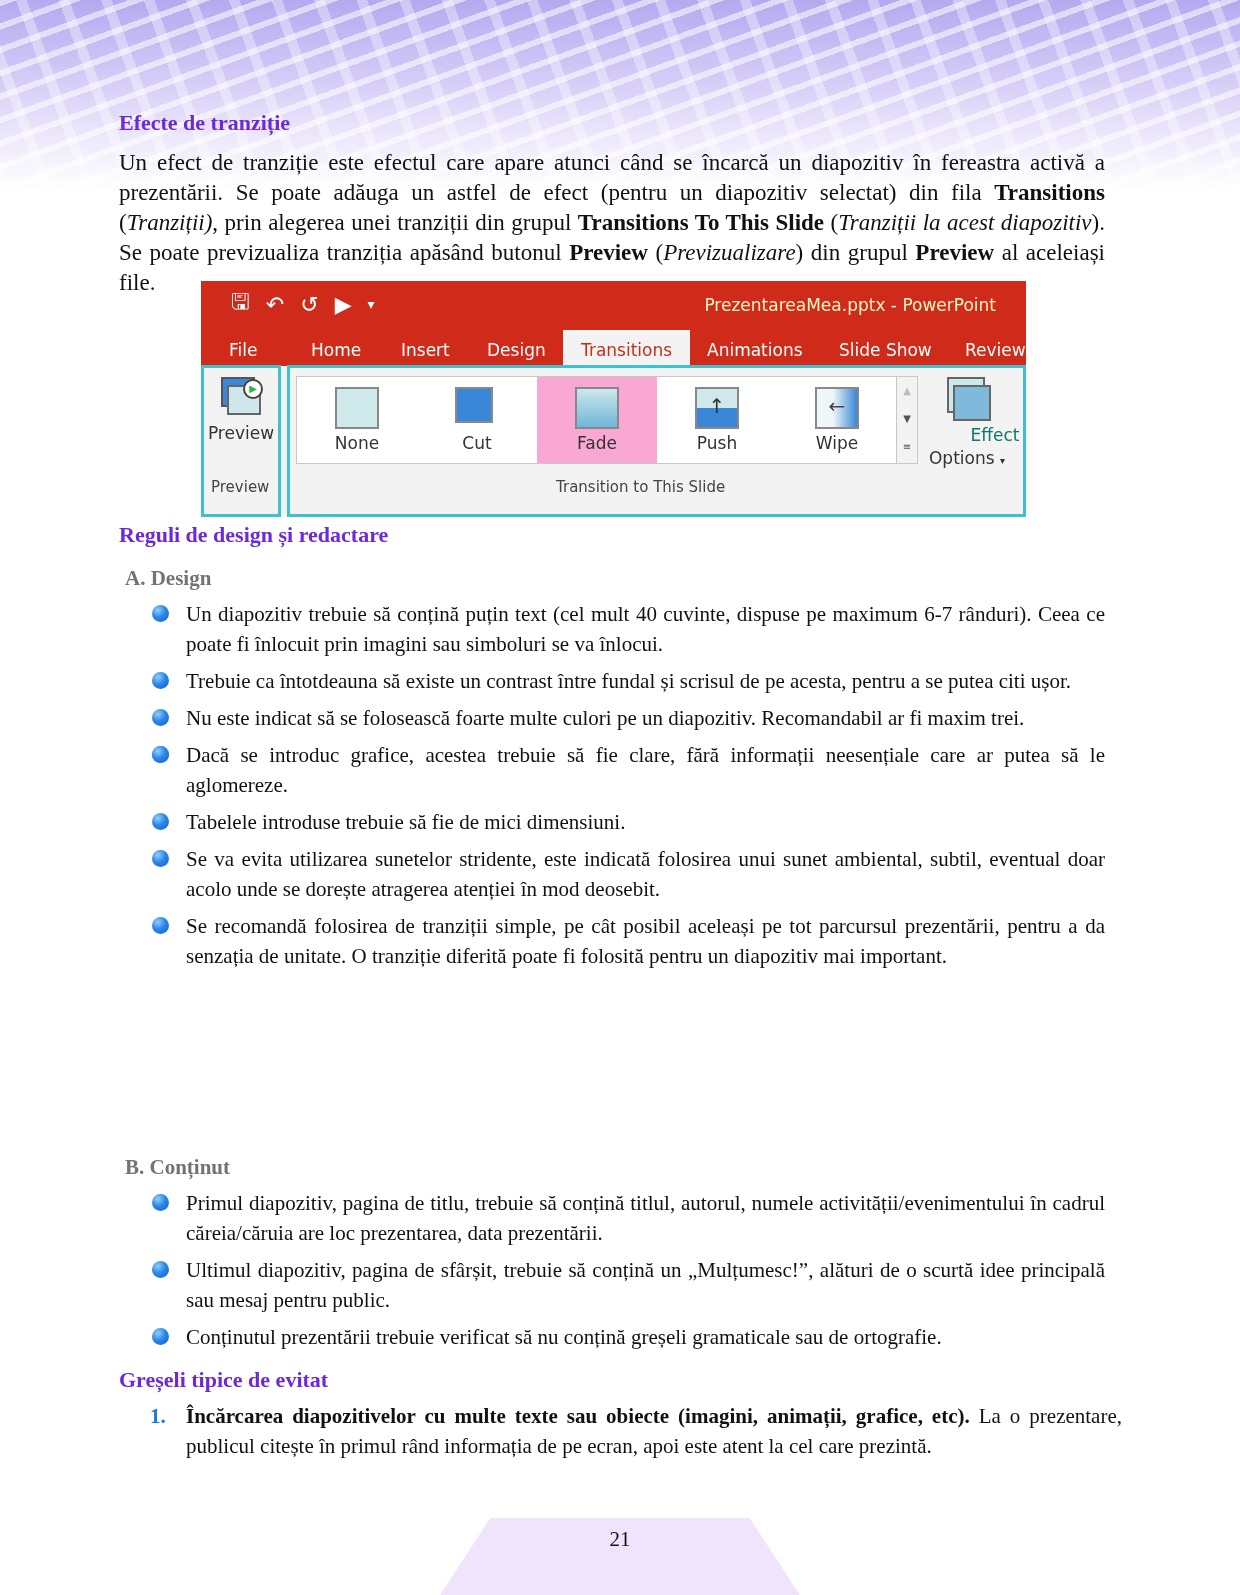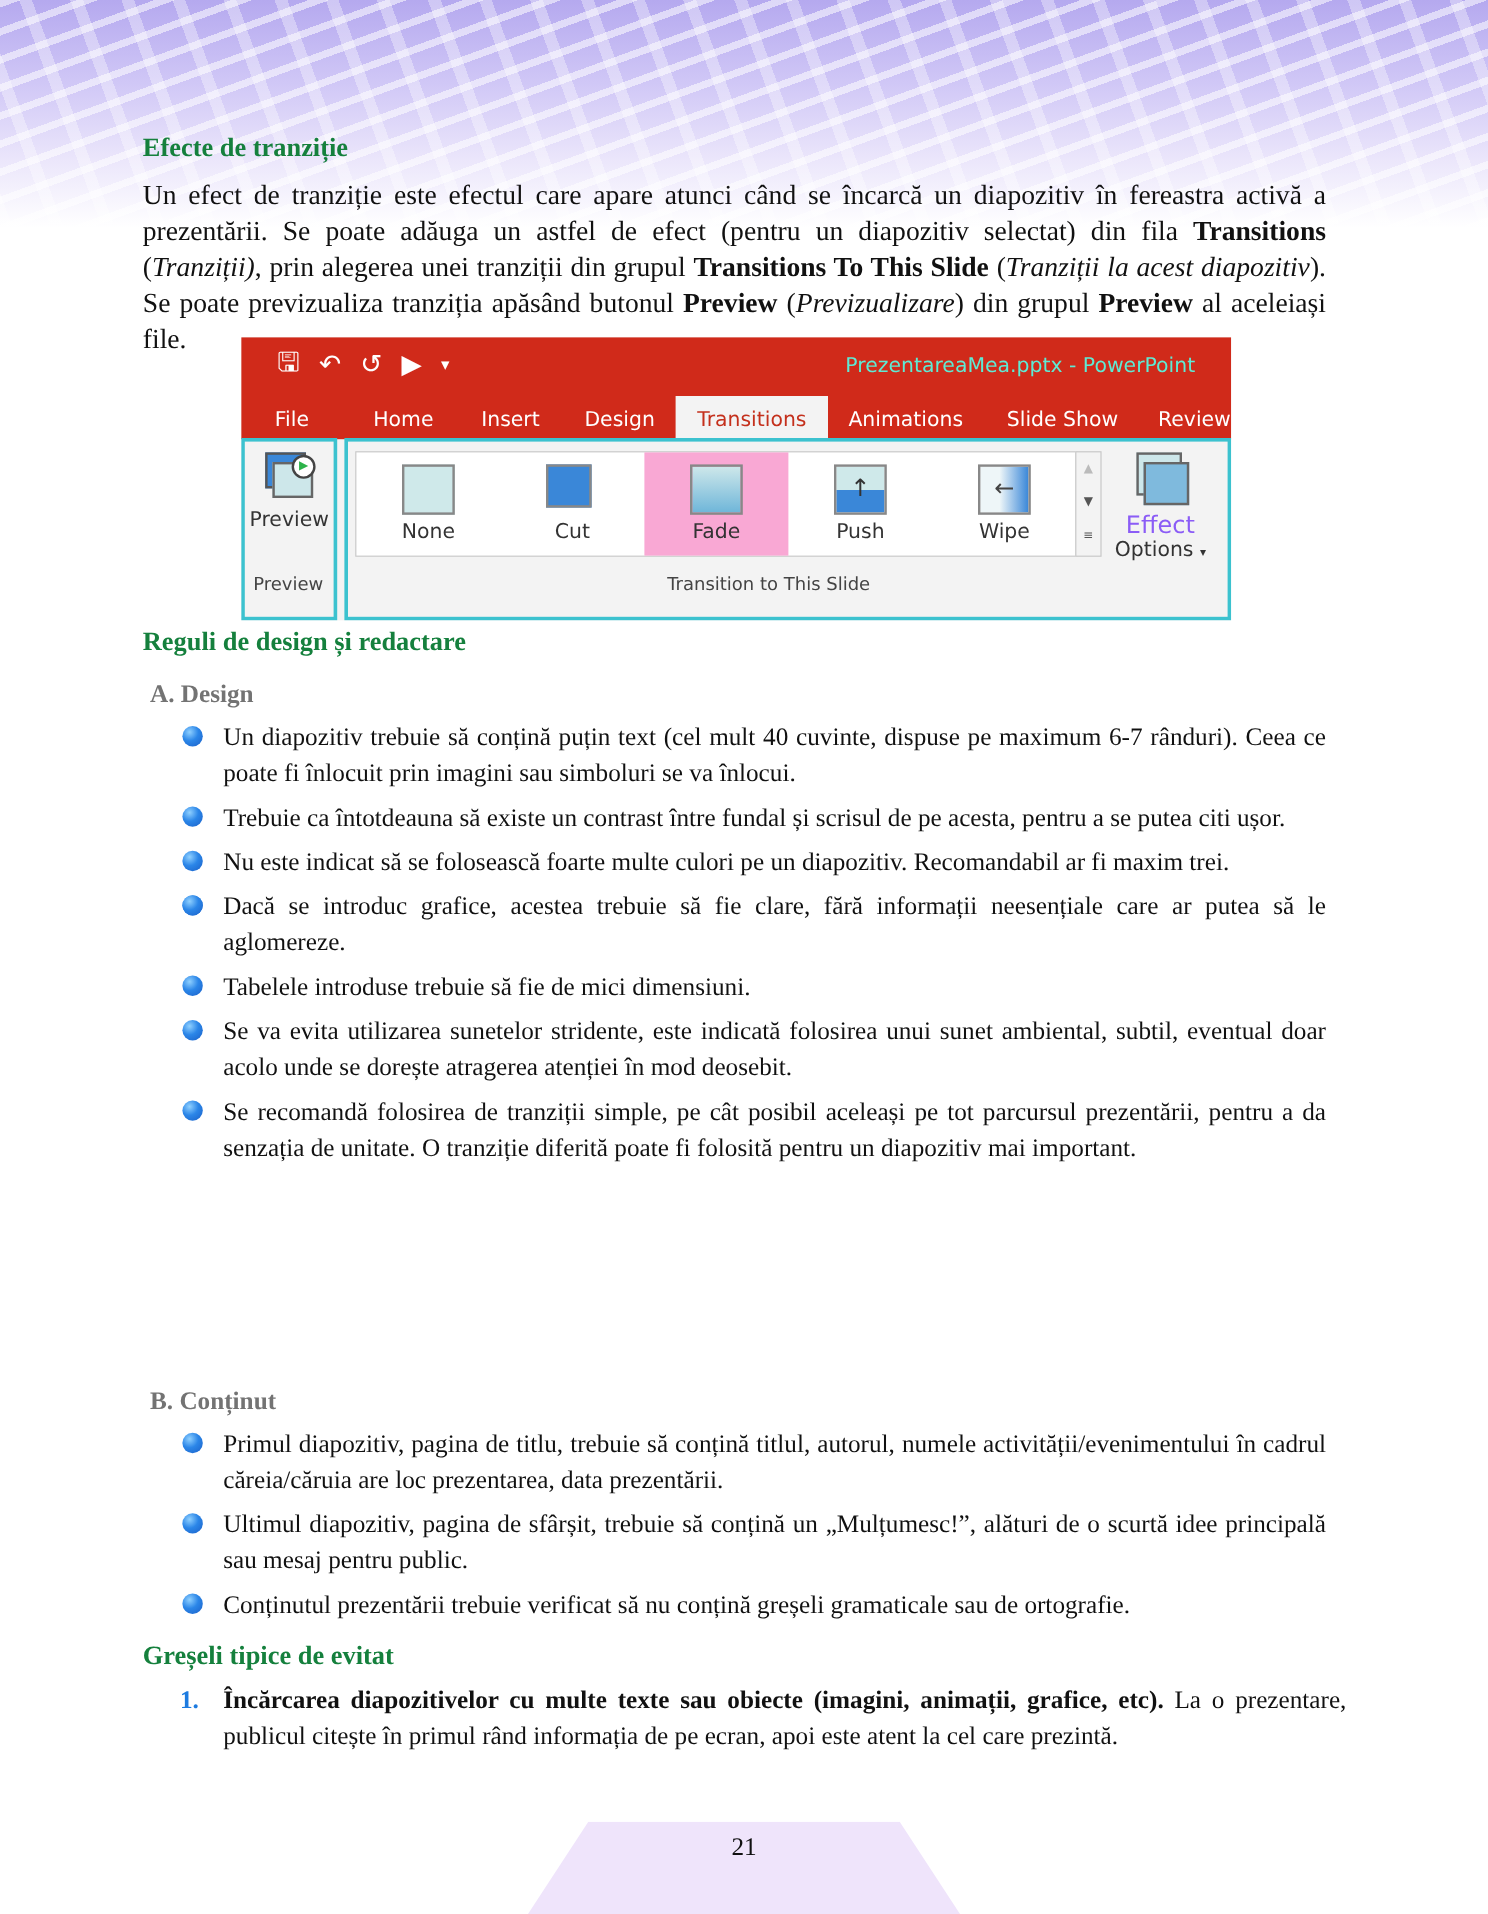--- a/index.html
+++ b/index.html
@@ -10,39 +10,39 @@
   }
   .top-bg {
     position:absolute; left:0; top:0; width:1240px; height:190px;
     background:
       repeating-linear-gradient(160deg, rgba(255,255,255,0.55) 0 6px, rgba(255,255,255,0) 6px 22px),
       repeating-linear-gradient(70deg, rgba(255,255,255,0.35) 0 10px, rgba(255,255,255,0) 10px 40px),
       linear-gradient(180deg, #b5a9ef 0%, #cfc6f6 35%, #ebe6fb 70%, #ffffff 100%);
   }
   .content { position:absolute; left:0; top:0; width:1240px; }
   .h2 {
-    position:absolute; left:119px; color:#15803d; font-weight:bold; font-size:22px;
+    position:absolute; left:119px; color:#6d28d9; font-weight:bold; font-size:22px;
   }
   .para {
     position:absolute; left:119px; width:986px; font-size:23px; line-height:30px;
     text-align:justify;
   }
   .para b { font-weight:bold; }
   .para i { font-style:italic; }
 
   
   .ribbon {
     position:absolute; left:201px; top:281px; width:825px; height:236px;
     font-family:"DejaVu Sans", sans-serif; background:#f3f3f3; overflow:hidden;
   }
   .rb-title { position:absolute; left:0; top:0; width:825px; height:49px; background:#d02a1a; }
   .rb-tabs { position:absolute; left:0; top:49px; width:825px; height:36px; background:#d02a1a; }
   .qat { position:absolute; top:8px; height:30px; display:flex; align-items:center; color:#fff; }
   .qat span { color:#fff; font-size:22px; margin-right:16px; display:inline-block; }
-  .win-title { position:absolute; right:30px; top:14px; color:#5eead4; font-size:17px; }
+  .win-title { position:absolute; right:30px; top:14px; color:#fef9c3; font-size:17px; }
   .tab { position:absolute; top:0; height:36px; line-height:40px; color:#fff; font-size:17px; }
   .tab.active { background:#f3f3f3; color:#c4301c; padding:0 18px; }
   .group-box { position:absolute; border:3px solid #3cc2cf; box-sizing:border-box; }
   .gallery { position:absolute; left:95px; top:95px; width:600px; height:86px; background:#fff; border:1px solid #c8c8c8; }
   .gitem { position:absolute; top:0; width:120px; height:86px; text-align:center; font-size:17px; color:#333; }
   .gitem.sel { background:#f9a8d4; }
   .gicon { position:absolute; left:38px; top:10px; width:44px; height:42px; box-sizing:border-box; border:2px solid #888; }
   .glabel { position:absolute; left:0; width:120px; top:56px; }
   .scroll { position:absolute; left:695px; top:95px; width:20px; height:86px; background:#f3f3f3; border:1px solid #c8c8c8; font-size:10px; color:#555; text-align:center; }
   .grp-label { position:absolute; font-size:15px; color:#444; }
@@ -133,21 +133,21 @@
     <div class="scroll">
       <div style="height:28px; line-height:28px; color:#bbb;">▲</div>
       <div style="height:28px; line-height:28px;">▼</div>
       <div style="height:28px; line-height:28px;">≡</div>
     </div>
     <div style="position:absolute; left:716px; top:92px; width:100px; height:100px; text-align:center;">
       <div style="position:absolute; left:30px; top:4px; width:44px; height:42px;">
         <div style="position:absolute; left:0; top:0; width:34px; height:32px; background:#cde7ea; border:2px solid #666;"></div>
         <div style="position:absolute; left:6px; top:8px; width:34px; height:32px; background:#7fbadd; border:2px solid #666;"></div>
       </div>
-      <div style="position:absolute; left:0; top:52px; width:100px; font-size:20px; color:#8b5cf6;">Effect</div>
+      <div style="position:absolute; left:0; top:52px; width:100px; font-size:17px; color:#0f766e;padding-left:28px;">Effect</div>
       <div style="position:absolute; left:0; top:75px; width:100px; font-size:17px; color:#333;"><span>Options</span> <span style="font-size:10px;">▾</span></div>
     </div>
     <div class="grp-label" style="left:355px; top:197px;">Transition to This Slide</div>
   </div>
 
   <div class="h2" style="top:522px;">Reguli de design și redactare</div>
   <div class="sub" style="top:566px;">A.  Design</div>
   <div class="bullet-list" id="listA" style="top:599px;">
       <div class="bl-item"><span class="dot"></span><span>Un diapozitiv trebuie să conțină puțin text (cel mult 40 cuvinte, dispuse pe maximum 6-7 rânduri). Ceea ce poate fi înlocuit prin imagini sau simboluri se va înlocui.</span></div>
       <div class="bl-item"><span class="dot"></span><span>Trebuie ca întotdeauna să existe un contrast între fundal și scrisul de pe acesta, pentru a se putea citi ușor.</span></div>

